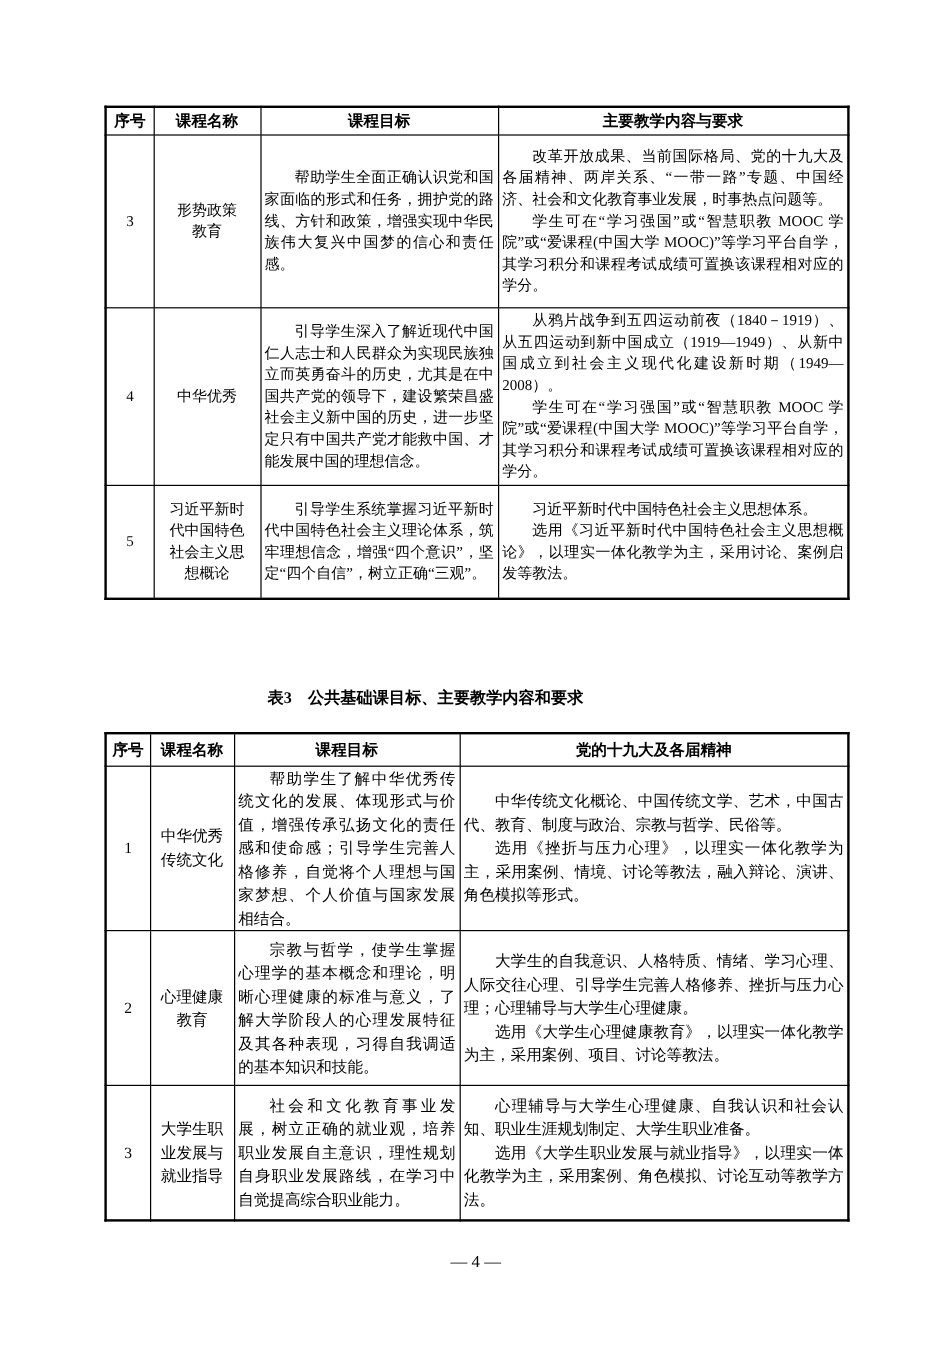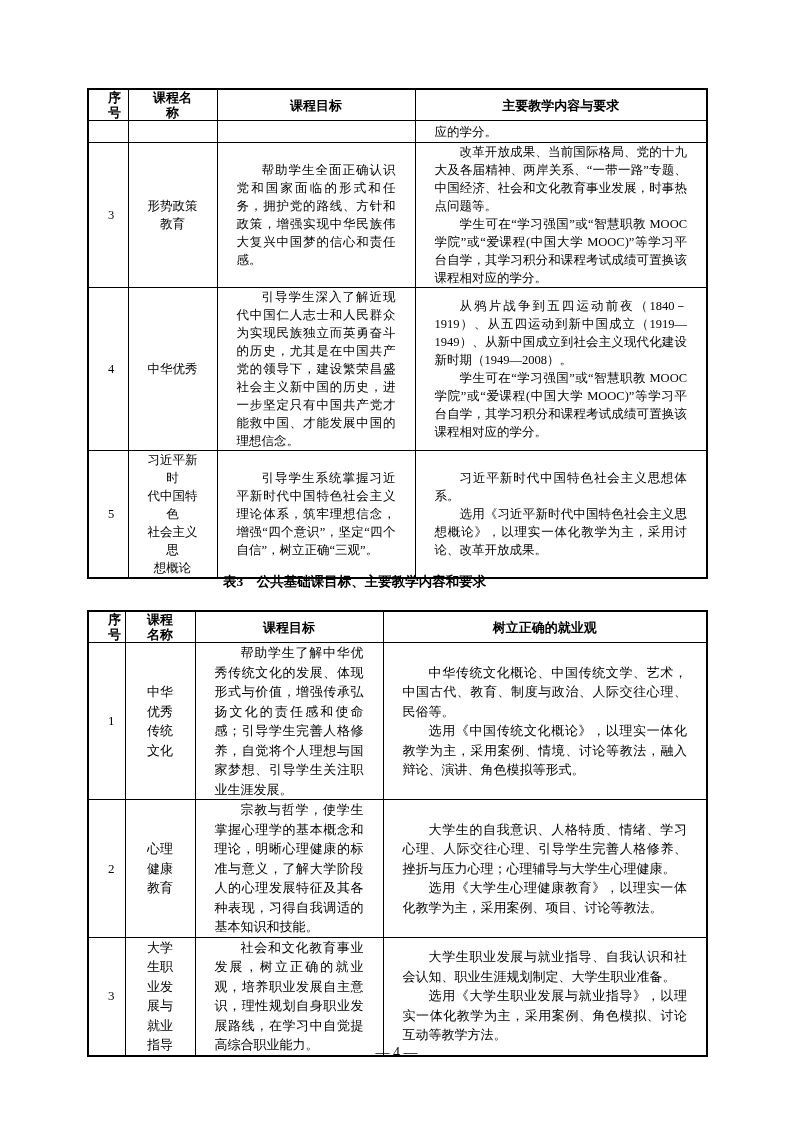--- a/index.html
+++ b/index.html
@@ -8,21 +8,21 @@
     font-family:"Liberation Serif","DejaVu Serif",serif; color:#000;
   }
   .doc-table {
     position:absolute; left:87px; width:619px;
     border-collapse:collapse; table-layout:fixed;
     border:2px solid #000;
   }
   #table-1 { top:88px; }
   #table-2 { top:610px; }
   .doc-table td, .doc-table th {
-    border:1px solid #000; padding:0 19px; vertical-align:middle;
+    border:1px solid #000; padding:0 3px; vertical-align:middle;
     font-size:12.5px; line-height:18px; overflow:hidden;
   }
   #table-2 td { font-size:13px; line-height:19.5px; }
   .doc-table th {
     font-size:13px; font-weight:bold; text-align:center; line-height:15px;
   }
   .num-cell { text-align:center; }
   .name-cell { text-align:center; white-space:pre-line; }
   .goal-cell p, .content-cell p {
     margin:0; text-indent:2em; text-align:justify;
@@ -50,28 +50,20 @@
         <col style="width:198px">
         <col style="width:292px">
     </colgroup>
     <tbody>
         <tr style="height:23px">
       <th>序号</th>
       <th>课程名称</th>
       <th>课程目标</th>
       <th>主要教学内容与要求</th>
     </tr>
-    <tr style="height:22px">
-      <td class="num-cell"></td>
-      <td class="name-cell"></td>
-      <td class="goal-cell"></td>
-      <td class="content-cell cont-cell">
-        <p>应的学分。</p>
-      </td>
-    </tr>
     <tr style="height:144px">
       <td class="num-cell">3</td>
       <td class="name-cell">形势政策
 教育</td>
       <td class="goal-cell">
         <p>帮助学生全面正确认识党和国家面临的形式和任务，拥护党的路线、方针和政策，增强实现中华民族伟大复兴中国梦的信心和责任感。</p>
       </td>
       <td class="content-cell">
         <p>改革开放成果、当前国际格局、党的十九大及各届精神、两岸关系、“一带一路”专题、中国经济、社会和文化教育事业发展，时事热点问题等。</p>
         <p>学生可在“学习强国”或“智慧职教 MOOC 学院”或“爱课程(中国大学 MOOC)”等学习平台自学，其学习积分和课程考试成绩可置换该课程相对应的学分。</p>
@@ -92,52 +84,52 @@
       <td class="num-cell">5</td>
       <td class="name-cell">习近平新时
 代中国特色
 社会主义思
 想概论</td>
       <td class="goal-cell">
         <p>引导学生系统掌握习近平新时代中国特色社会主义理论体系，筑牢理想信念，增强“四个意识”，坚定“四个自信”，树立正确“三观”。</p>
       </td>
       <td class="content-cell">
         <p>习近平新时代中国特色社会主义思想体系。</p>
-        <p>选用《习近平新时代中国特色社会主义思想概论》，以理实一体化教学为主，采用讨论、改革开放成果。</p>
+        <p>选用《习近平新时代中国特色社会主义思想概论》，以理实一体化教学为主，采用讨论、案例启发等教法。</p>
       </td>
     </tr>
   </tbody>
     </table>
 
   <div class="table-caption">表3　公共基础课目标、主要教学内容和要求</div>
 
   <table id="table-2" class="doc-table">
     <colgroup>
       <col style="width:37px">
         <col style="width:70px">
         <col style="width:188px">
         <col style="width:324px">
     </colgroup>
     <tbody>
         <tr style="height:27px">
       <th>序号</th>
       <th>课程名称</th>
       <th>课程目标</th>
-      <th>树立正确的就业观</th>
+      <th>党的十九大及各届精神</th>
     </tr>
     <tr style="height:125px">
       <td class="num-cell">1</td>
       <td class="name-cell">中华优秀
 传统文化</td>
       <td class="goal-cell">
-        <p>帮助学生了解中华优秀传统文化的发展、体现形式与价值，增强传承弘扬文化的责任感和使命感；引导学生完善人格修养，自觉将个人理想与国家梦想、引导学生关注职业生涯发展。</p>
+        <p>帮助学生了解中华优秀传统文化的发展、体现形式与价值，增强传承弘扬文化的责任感和使命感；引导学生完善人格修养，自觉将个人理想与国家梦想、个人价值与国家发展相结合。</p>
       </td>
       <td class="content-cell">
-        <p>中华传统文化概论、中国传统文学、艺术，中国古代、教育、制度与政治、人际交往心理、民俗等。</p>
-        <p>选用《中国传统文化概论》，以理实一体化教学为主，采用案例、情境、讨论等教法，融入辩论、演讲、角色模拟等形式。</p>
+        <p>中华传统文化概论、中国传统文学、艺术，中国古代、教育、制度与政治、宗教与哲学、民俗等。</p>
+        <p>选用《挫折与压力心理》，以理实一体化教学为主，采用案例、情境、讨论等教法，融入辩论、演讲、角色模拟等形式。</p>
       </td>
     </tr>
     <tr style="height:129px">
       <td class="num-cell">2</td>
       <td class="name-cell">心理健康
 教育</td>
       <td class="goal-cell">
         <p>宗教与哲学，使学生掌握心理学的基本概念和理论，明晰心理健康的标准与意义，了解大学阶段人的心理发展特征及其各种表现，习得自我调适的基本知识和技能。</p>
       </td>
       <td class="content-cell">
@@ -147,21 +139,21 @@
     </tr>
     <tr style="height:112px">
       <td class="num-cell">3</td>
       <td class="name-cell">大学生职
 业发展与
 就业指导</td>
       <td class="goal-cell">
         <p>社会和文化教育事业发展，树立正确的就业观，培养职业发展自主意识，理性规划自身职业发展路线，在学习中自觉提高综合职业能力。</p>
       </td>
       <td class="content-cell">
-        <p>大学生职业发展与就业指导、自我认识和社会认知、职业生涯规划制定、大学生职业准备。</p>
+        <p>心理辅导与大学生心理健康、自我认识和社会认知、职业生涯规划制定、大学生职业准备。</p>
         <p>选用《大学生职业发展与就业指导》，以理实一体化教学为主，采用案例、角色模拟、讨论互动等教学方法。</p>
       </td>
     </tr>
   </tbody>
     </table>
 
   <div class="page-number">— 4 —</div>
 
 </div>
 

